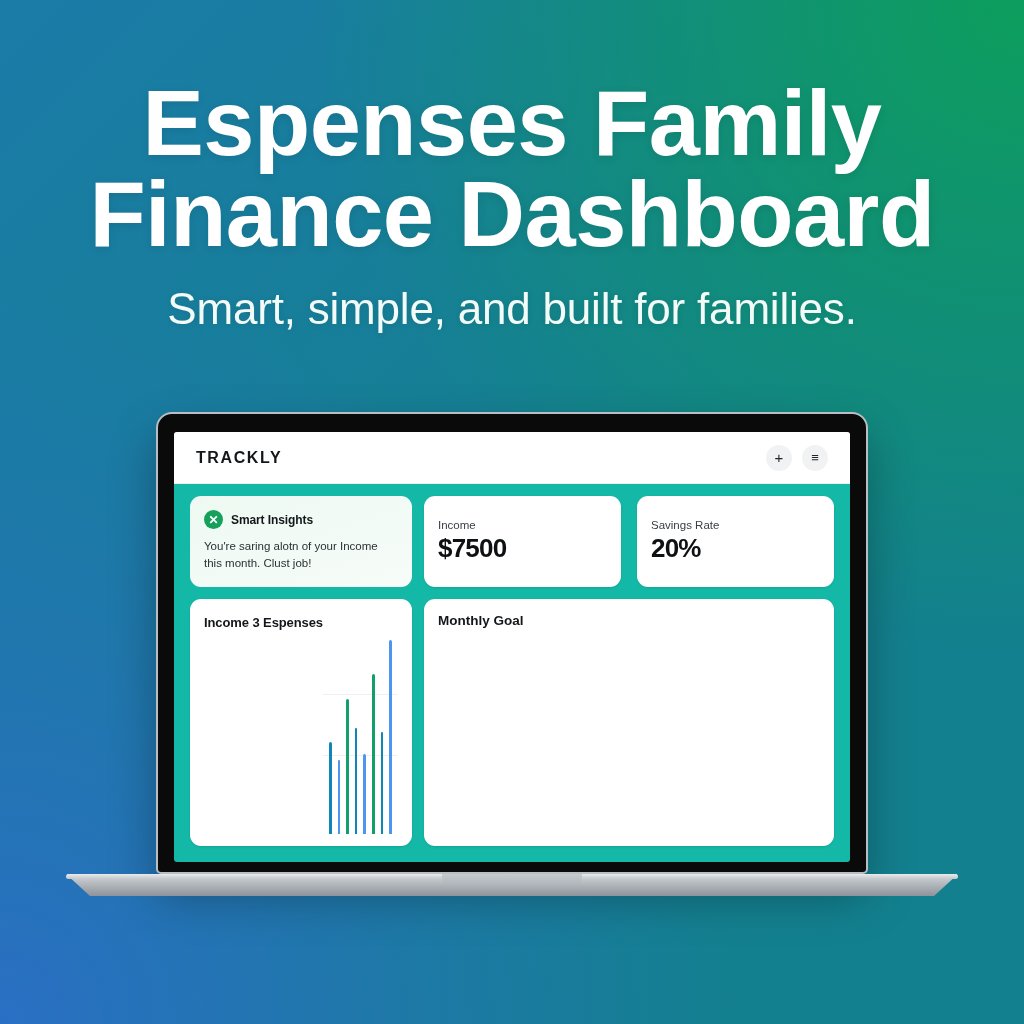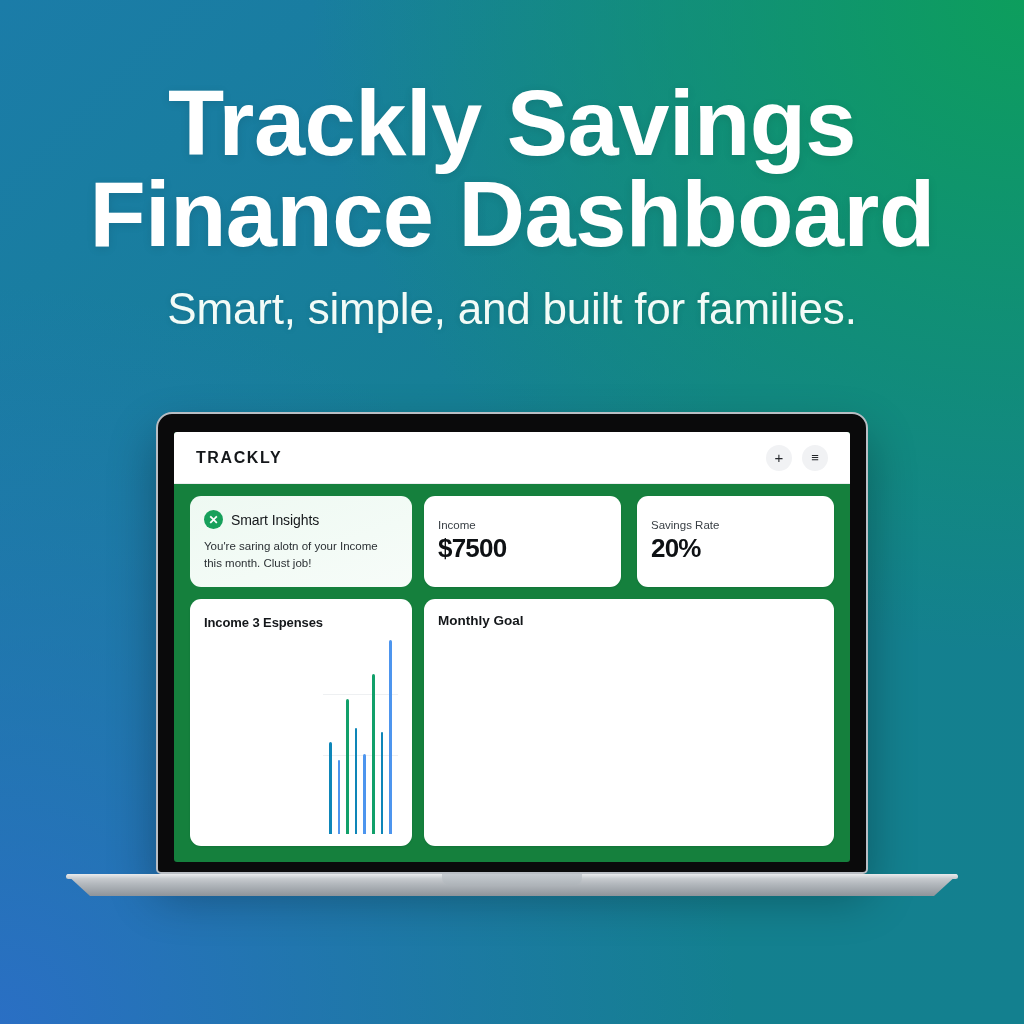--- a/index.html
+++ b/index.html
@@ -28,21 +28,21 @@
   
   .laptop { position:absolute; left:156px; top:412px; width:712px; }
   .lid {
     width:712px; height:462px; background:#0a0a0b;
     border-radius:16px 16px 5px 5px;
     border:2px solid #b9bec4;
     box-shadow:0 22px 48px rgba(0,0,0,0.30);
     padding:18px 16px 10px 16px;
   }
   .screen {
-    width:100%; height:100%; background:#15803d;
+    width:100%; height:100%; background:#14b8a6;
     border-radius:3px; overflow:hidden; position:relative;
     display:flex; flex-direction:column;
   }
 
   
   .base-wrap { position:absolute; left:-90px; top:462px; width:892px; height:42px; }
   .base {
     position:absolute; left:0; top:0; width:892px; height:22px;
     background:linear-gradient(180deg,#d7dadd 0%,#b3b8bd 45%,#8e949a 100%);
     border-radius:3px 3px 10px 10px;
@@ -87,21 +87,21 @@
   .insights {
     width:222px; flex:none; border-radius:11px; padding:14px 14px 16px 14px;
     background:linear-gradient(160deg,#eef9f2 0%,#f3fbf6 60%,#f7fcf9 100%);
   }
   .ins-head { display:flex; align-items:center; gap:8px; }
   .ins-badge {
     width:19px; height:19px; border-radius:50%; background:#17a05b; flex:none;
     display:flex; align-items:center; justify-content:center;
     color:#fff; font-size:12px; font-weight:700; line-height:1;
   }
-  .ins-title { font-size:14px; font-weight:400; color:#14171a; letter-spacing:-0.1px;text-align:right; }
+  .ins-title { font-size:12px; font-weight:700; color:#14171a; letter-spacing:-0.1px;text-align:right; }
   .ins-text { margin-top:9px; font-size:11.5px; line-height:1.45; color:#2b3034; max-width:185px; }
 
   
   .kpis { flex:1; display:flex; gap:16px; }
   .kpi { flex:1; padding:13px 14px; display:flex; flex-direction:column; justify-content:center; }
   .kpi-label { font-size:11.5px; color:#3a4046; font-weight:400; }
   .kpi-value { margin-top:2px; font-size:26px; font-weight:700; color:#0e1114; letter-spacing:-0.8px; }
 
   
   .chart-card { width:222px; flex:none; padding:16px 14px 12px 14px; display:flex; flex-direction:row; }
@@ -118,21 +118,21 @@
   .gauge-val {
     position:absolute; left:0; right:0; top:56px; text-align:center;
     font-size:25px; font-weight:700; color:#0e1114; letter-spacing:-0.8px;
   }
 </style>
 </head>
 <body>
 
 <div class="hero">
   <h1>
-    <span>Trackly Savings</span><br>
+    <span>Espenses Family</span><br>
     <span>Finance Dashboard</span>
   </h1>
   <div class="sub">Smart, simple, and built for families.</div>
 </div>
 
 <div class="laptop">
   <div class="lid">
     <div class="screen">
 
       <div class="app-head">

